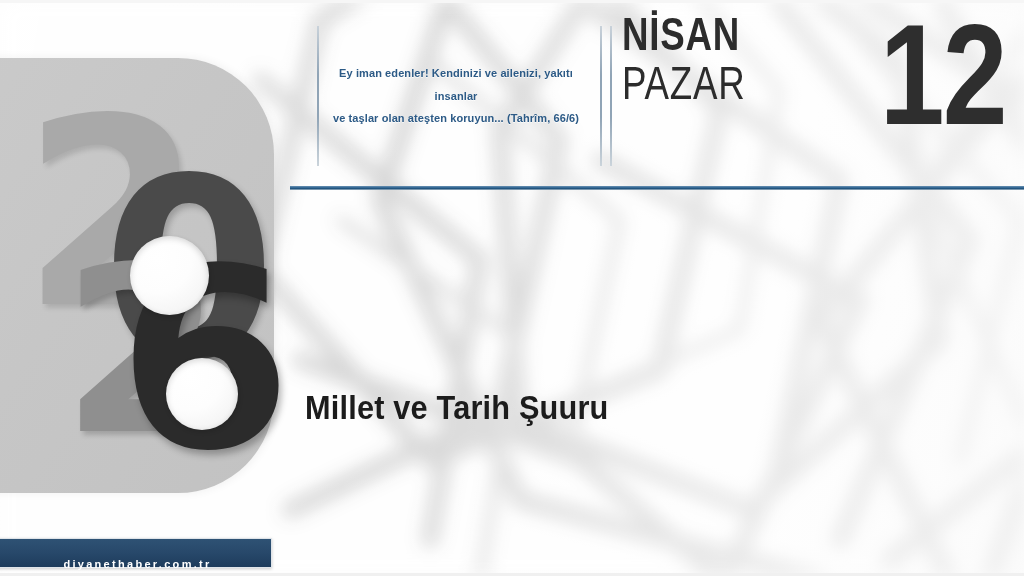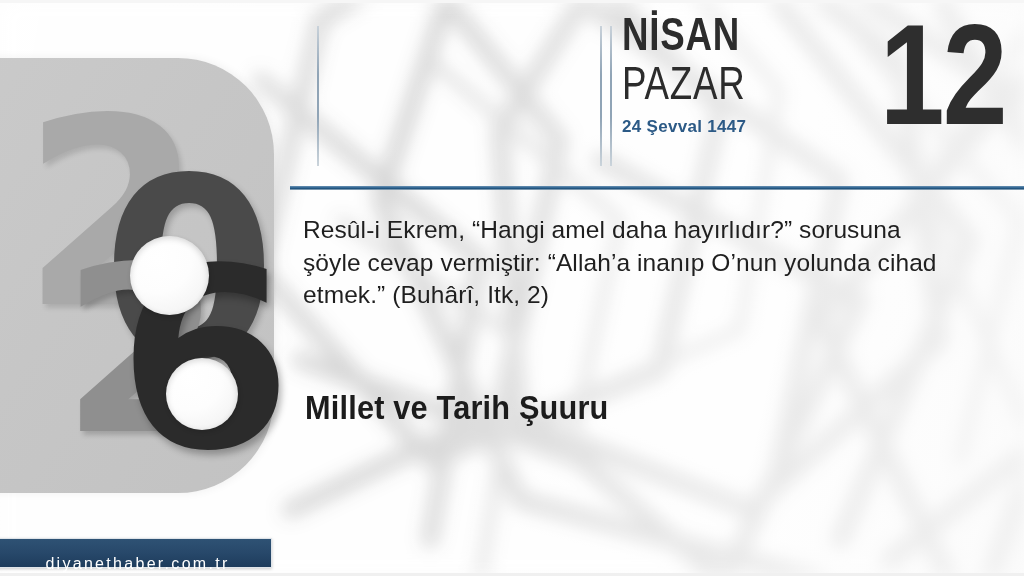--- a/index.html
+++ b/index.html
@@ -198,22 +198,22 @@
     left:-8px; bottom:8px;
     width:280px; height:30px;
     background:linear-gradient(180deg,#2e5274 0%,#27486a 50%,#1e3c5c 100%);
     border:1px solid #dfe4e9;
     border-left:none;
     display:flex; align-items:center; justify-content:center;
     box-shadow:0 1px 3px rgba(0,0,0,.2);
   }
   #footer-url {
     color:#ffffff;
-    font-size:16px;
-    font-weight:normal;
+    font-size:11px;
+    font-weight:bold;
     letter-spacing:2.3px;
     padding-left:12px;
     margin-top:21px;
   }
 
   
   #edge-top    { position:absolute; left:0; top:0; width:1024px; height:3px; background:#f6f6f6; }
   #edge-bottom { position:absolute; left:0; bottom:0; width:1024px; height:3px; background:#f0f0f0; }
 </style>
 </head>
@@ -260,32 +260,36 @@
     <span class="glyph g-two-b">2</span>
     <span class="glyph g-six">6</span>
     <span class="hole hole-top"></span>
     <span class="hole hole-bot"></span>
   </div>
 
   <div class="vrule" id="vrule-left"></div>
   <div class="vrule" id="vrule-mid-a"></div>
   <div class="vrule" id="vrule-mid-b"></div>
 
+  <div id="verse-block">
+    <div id="verse-text">
+      <span>Ey iman edenler! Kendinizi ve ailenizi, yakıtı insanlar</span><br>
+      <span>ve taşlar olan ateşten koruyun... (Tahrîm, 66/6)</span>
+    </div>
+  </div>
 
   <div id="date-block">
     <div id="month-name">NİSAN</div>
     <div id="day-name">PAZAR</div>
-    <div id="hijri-date">24 Şevval 1447</div>
   </div>
 
   <div id="day-number">12</div>
 
   <div id="header-rule"></div>
 
-  <div id="quote">Resûl-i Ekrem, “Hangi amel daha hayırlıdır?” sorusuna şöyle cevap vermiştir: “Allah’a inanıp O’nun yolunda cihad etmek.” (Buhârî, Itk, 2)</div>
 
   <div id="subject-title">Millet ve Tarih Şuuru</div>
 
   <div id="footer-bar">
     <span id="footer-url">diyanethaber.com.tr</span>
   </div>
 
 </div>
 
 </body></html>

